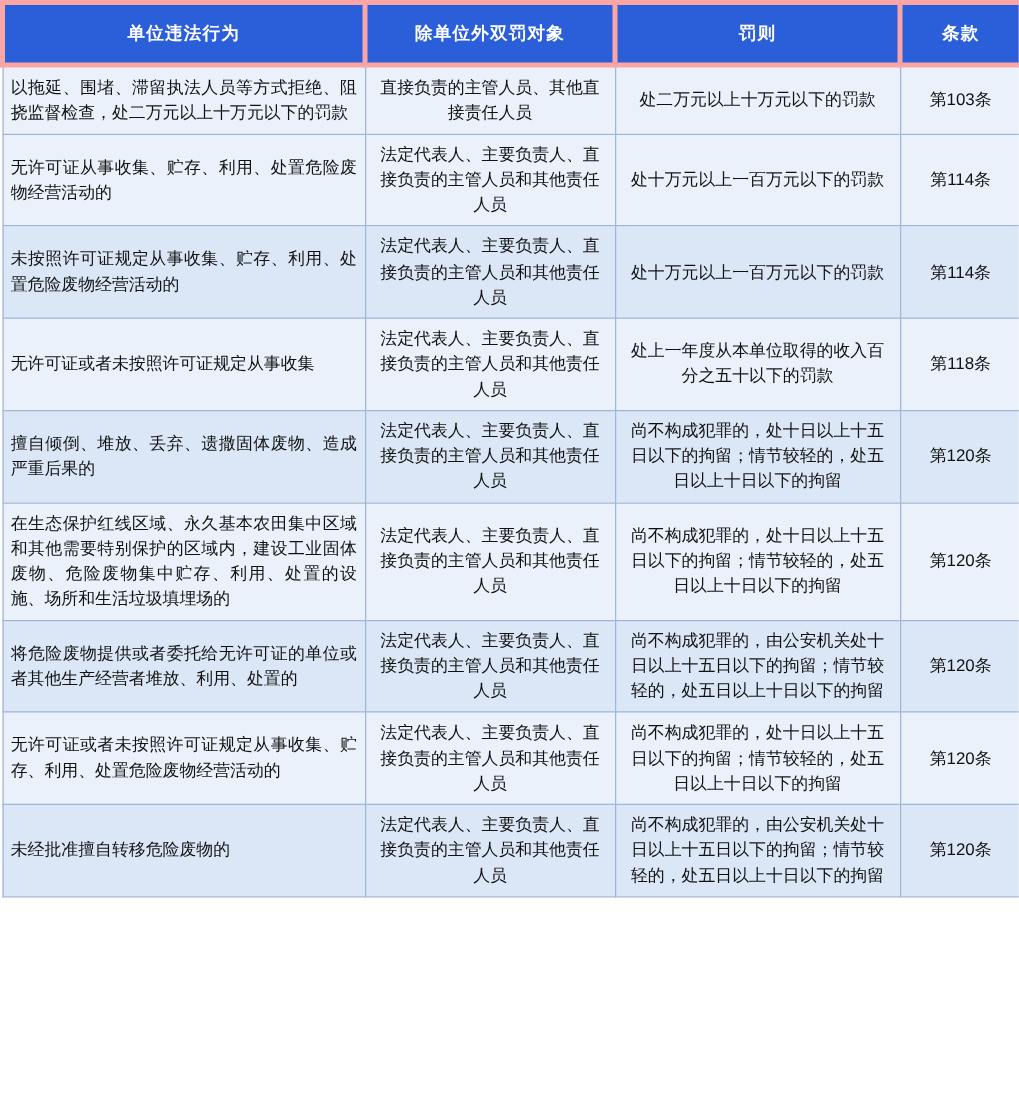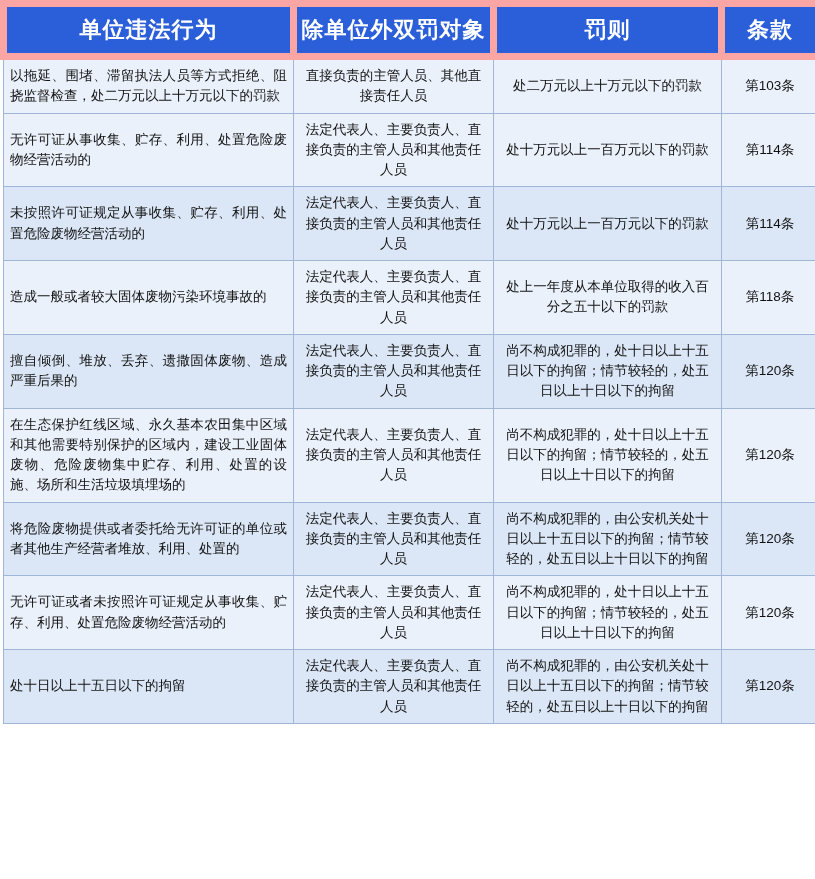--- a/index.html
+++ b/index.html
@@ -25,25 +25,25 @@
     table-layout: fixed;
   }
   table.penalty-table col.c0 { width: 290px; }
   table.penalty-table col.c1 { width: 200px; }
   table.penalty-table col.c2 { width: 228px; }
   table.penalty-table col.c3 { width: 97px; }
 
   thead th {
     background: #2b5fd9;
     color: #ffffff;
-    font-size: 22px;
+    font-size: 14px;
     font-weight: bold;
     text-align: center;
     vertical-align: middle;
-    border: 7px solid #fca5a5;
+    border: 4px solid #fca5a5;
     padding: 8px 0;
     height: 30px;
     letter-spacing: 1px;
   }
   tbody td {
     border: 1px solid #9fb6d8;
     font-size: 13.5px;
     line-height: 1.5;
     color: #111111;
     vertical-align: middle;
@@ -101,21 +101,21 @@
         <td class="col-penalty">处十万元以上一百万元以下的罚款</td>
         <td class="col-article">第114条</td>
       </tr>
       <tr class="alt">
         <td class="col-behavior">未按照许可证规定从事收集、贮存、利用、处置危险废物经营活动的</td>
         <td class="col-target">法定代表人、主要负责人、直接负责的主管人员和其他责任人员</td>
         <td class="col-penalty">处十万元以上一百万元以下的罚款</td>
         <td class="col-article">第114条</td>
       </tr>
       <tr>
-        <td class="col-behavior">造成一般或者较大固体废物污染环境事故的</td>
+        <td class="col-behavior">无许可证或者未按照许可证规定从事收集</td>
         <td class="col-target">法定代表人、主要负责人、直接负责的主管人员和其他责任人员</td>
         <td class="col-penalty">处上一年度从本单位取得的收入百分之五十以下的罚款</td>
         <td class="col-article">第118条</td>
       </tr>
       <tr class="alt">
         <td class="col-behavior">擅自倾倒、堆放、丢弃、遗撒固体废物、造成严重后果的</td>
         <td class="col-target">法定代表人、主要负责人、直接负责的主管人员和其他责任人员</td>
         <td class="col-penalty">尚不构成犯罪的，处十日以上十五日以下的拘留；情节较轻的，处五日以上十日以下的拘留</td>
         <td class="col-article">第120条</td>
       </tr>
@@ -131,20 +131,20 @@
         <td class="col-penalty">尚不构成犯罪的，由公安机关处十日以上十五日以下的拘留；情节较轻的，处五日以上十日以下的拘留</td>
         <td class="col-article">第120条</td>
       </tr>
       <tr>
         <td class="col-behavior">无许可证或者未按照许可证规定从事收集、贮存、利用、处置危险废物经营活动的</td>
         <td class="col-target">法定代表人、主要负责人、直接负责的主管人员和其他责任人员</td>
         <td class="col-penalty">尚不构成犯罪的，处十日以上十五日以下的拘留；情节较轻的，处五日以上十日以下的拘留</td>
         <td class="col-article">第120条</td>
       </tr>
       <tr class="alt">
-        <td class="col-behavior">处十日以上十五日以下的拘留</td>
+        <td class="col-behavior">未经批准擅自转移危险废物的</td>
         <td class="col-target">法定代表人、主要负责人、直接负责的主管人员和其他责任人员</td>
         <td class="col-penalty">尚不构成犯罪的，由公安机关处十日以上十五日以下的拘留；情节较轻的，处五日以上十日以下的拘留</td>
         <td class="col-article">第120条</td>
       </tr>
     </tbody>
   </table>
 </div>
 
 </body></html>

